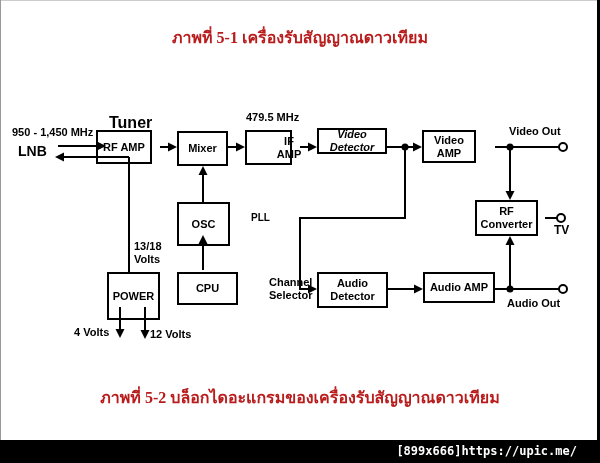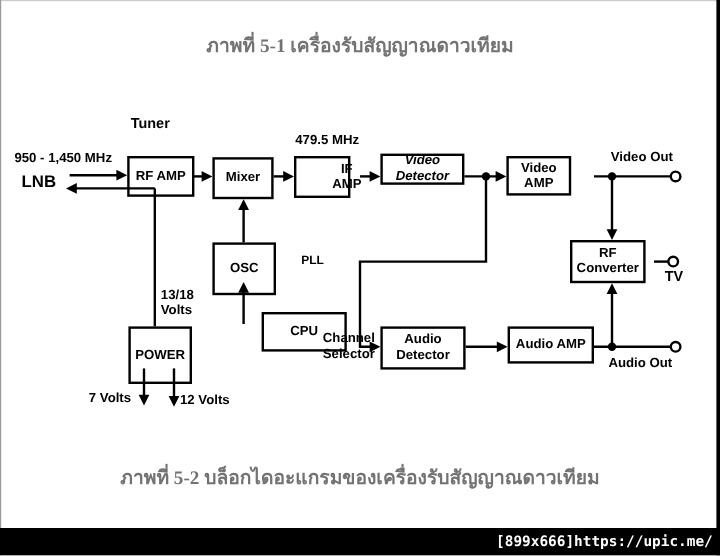--- a/index.html
+++ b/index.html
@@ -6,73 +6,73 @@
   #stage{
     position:relative;width:600px;height:463px;background:#ffffff;overflow:hidden;
     font-family:"Liberation Sans", sans-serif;
   }
   .edge{position:absolute;}
   #edge-right{left:597px;top:0;width:3px;height:463px;background:#000;}
   #edge-left{left:0;top:0;width:1px;height:463px;background:#999;}
   #edge-top{left:0;top:0;width:600px;height:1px;background:#ccc;}
   .title{
     position:absolute;left:0;width:600px;text-align:center;
-    font-family:"Liberation Serif", serif;font-weight:bold;font-size:16px;color:#737373;z-index:1;
+    font-family:"Liberation Serif", serif;font-weight:bold;font-size:16px;color:#b91c1c;z-index:1;
   }
   #title-top{top:25px;}
   #title-bottom{top:385px;}
   .block{
     position:absolute;box-sizing:border-box;background:#fff;border:2px solid #000;
     display:flex;align-items:center;justify-content:center;text-align:center;
     font-weight:bold;font-size:11px;line-height:1.15;color:#000;z-index:2;padding:1px;
   }
   .lbl{
     position:absolute;font-weight:bold;font-size:11px;color:#000;z-index:3;
     line-height:1.15;white-space:nowrap;
   }
   .lbl.wrap{white-space:normal;}
   #svg-connectors{position:absolute;left:0;top:0;z-index:10;pointer-events:none;}
   #bottom-strip{
     position:absolute;left:0;top:440px;width:600px;height:23px;background:#000;z-index:20;
     color:#fff;font-family:"DejaVu Sans Mono", monospace;font-weight:bold;font-size:12px;
-    text-align:right;line-height:23px;padding-right:6px;box-sizing:border-box;
+    text-align:right;line-height:23px;padding-right:23px;box-sizing:border-box;
   }
 </style>
 </head>
 <body>
 
 <div id="stage">
 
   <div id="edge-top" class="edge"></div>
   <div id="edge-left" class="edge"></div>
   <div id="edge-right" class="edge"></div>
 
   <div id="title-top" class="title">ภาพที่ 5-1  เครื่องรับสัญญาณดาวเทียม</div>
   <div id="title-bottom" class="title">ภาพที่ 5-2  บล็อกไดอะแกรมของเครื่องรับสัญญาณดาวเทียม</div>
 
-  <div class="block" style="left:106px;top:130px;width:56px;height:34px;">RF AMP</div>
+  <div class="block" style="left:96px;top:130px;width:56px;height:34px;">RF AMP</div>
   <div class="block" style="left:177px;top:131px;width:51px;height:35px;">Mixer</div>
   <div class="block" style="left:245px;top:130px;width:45px;height:35px;padding-left:42px;">IF AMP</div>
   <div class="block" style="left:317px;top:128px;width:70px;height:26px;font-style:italic;">Video Detector</div>
   <div class="block" style="left:422px;top:130px;width:54px;height:33px;">Video AMP</div>
   <div class="block" style="left:475px;top:200px;width:63px;height:36px;">RF Converter</div>
   <div class="block" style="left:177px;top:202px;width:53px;height:44px;">OSC</div>
-  <div class="block" style="left:177px;top:260px;width:71px;height:33px;margin-left:41px;">CPU</div>
+  <div class="block" style="left:177px;top:272px;width:61px;height:33px;">CPU</div>
   <div class="block" style="left:107px;top:272px;width:53px;height:48px;">POWER</div>
   <div class="block" style="left:423px;top:272px;width:72px;height:31px;">Audio AMP</div>
   <div class="block" style="left:317px;top:272px;width:71px;height:36px;">Audio Detector</div>
 
-  <div class="lbl" style="left:109px;top:97px;font-size:12px;">Tuner</div>
+  <div class="lbl" style="left:109px;top:114px;font-size:16px;">Tuner</div>
   <div class="lbl" style="left:12px;top:126px;">950 - 1,450 MHz</div>
   <div class="lbl" style="left:18px;top:143px;font-size:14px;">LNB</div>
   <div class="lbl" style="left:246px;top:111px;">479.5 MHz</div>
   <div class="lbl" style="left:235px;top:212px;font-size:10px;margin-left:16px;">PLL</div>
   <div class="lbl wrap" style="left:233px;top:276px;width:55px;margin-left:36px;">Channel Selector</div>
   <div class="lbl wrap" style="left:134px;top:240px;width:36px;">13/18 Volts</div>
-  <div class="lbl" style="left:74px;top:326px;">7 Volts</div>
+  <div class="lbl" style="left:74px;top:326px;">4 Volts</div>
   <div class="lbl" style="left:150px;top:328px;">12 Volts</div>
   <div class="lbl" style="left:509px;top:125px;">Video Out</div>
   <div class="lbl" style="left:554px;top:224px;font-size:12px;">TV</div>
   <div class="lbl" style="left:507px;top:297px;">Audio Out</div>
 
   <svg id="svg-connectors" width="600" height="463" viewBox="0 0 600 463">
     <g stroke="#000" stroke-width="2" fill="none">
 
       <line x1="58" y1="146" x2="99" y2="146"></line>
 

